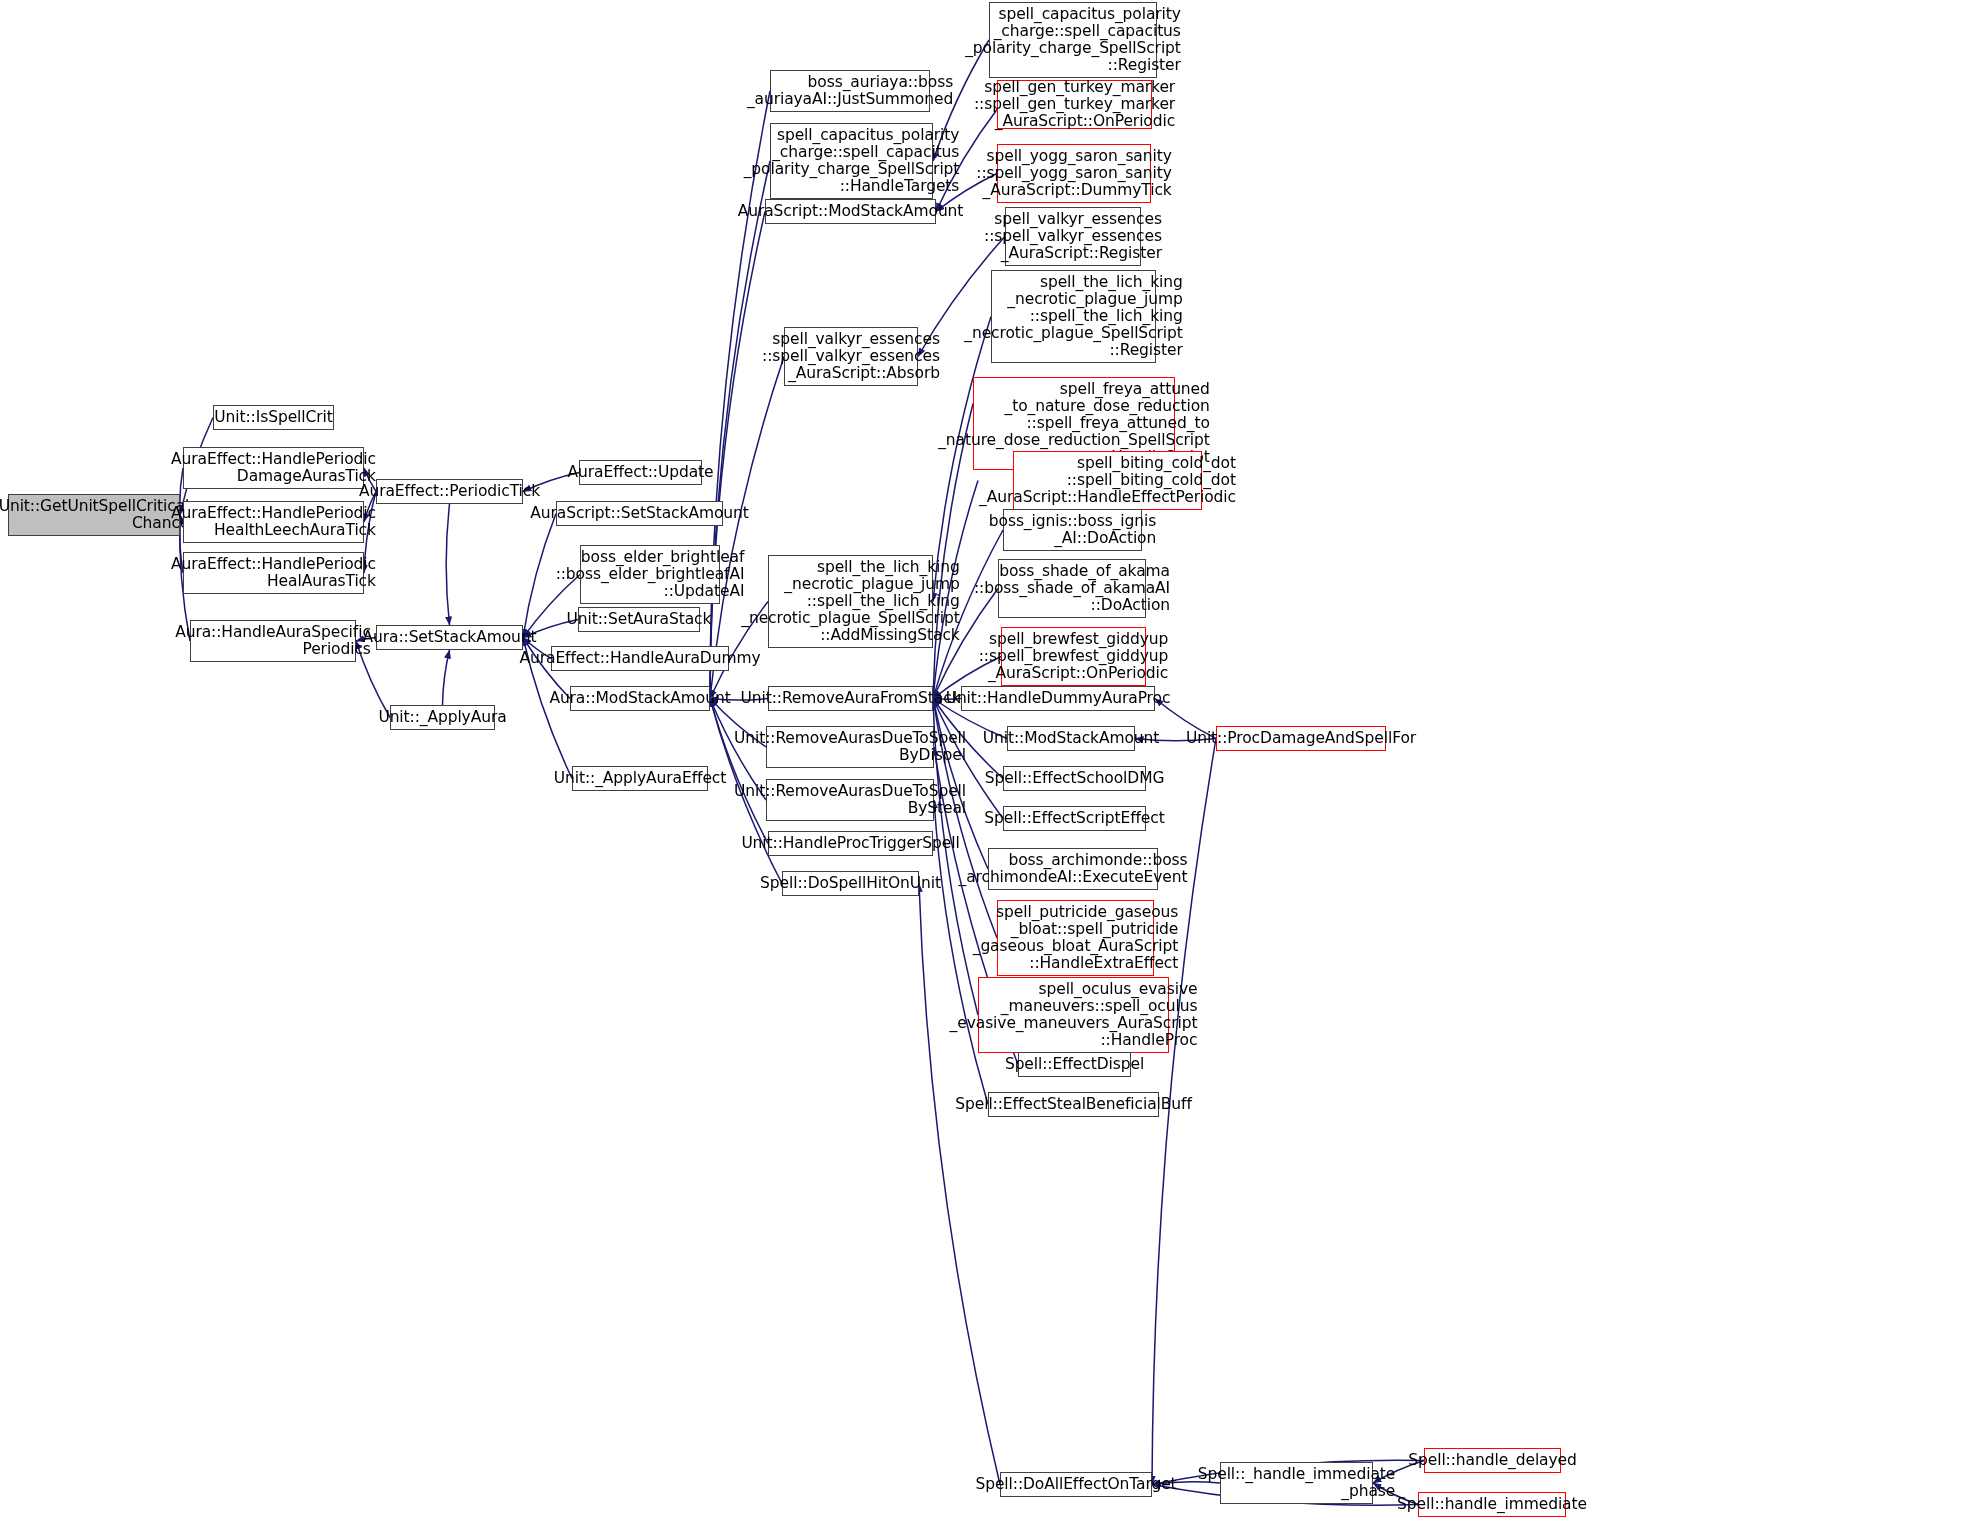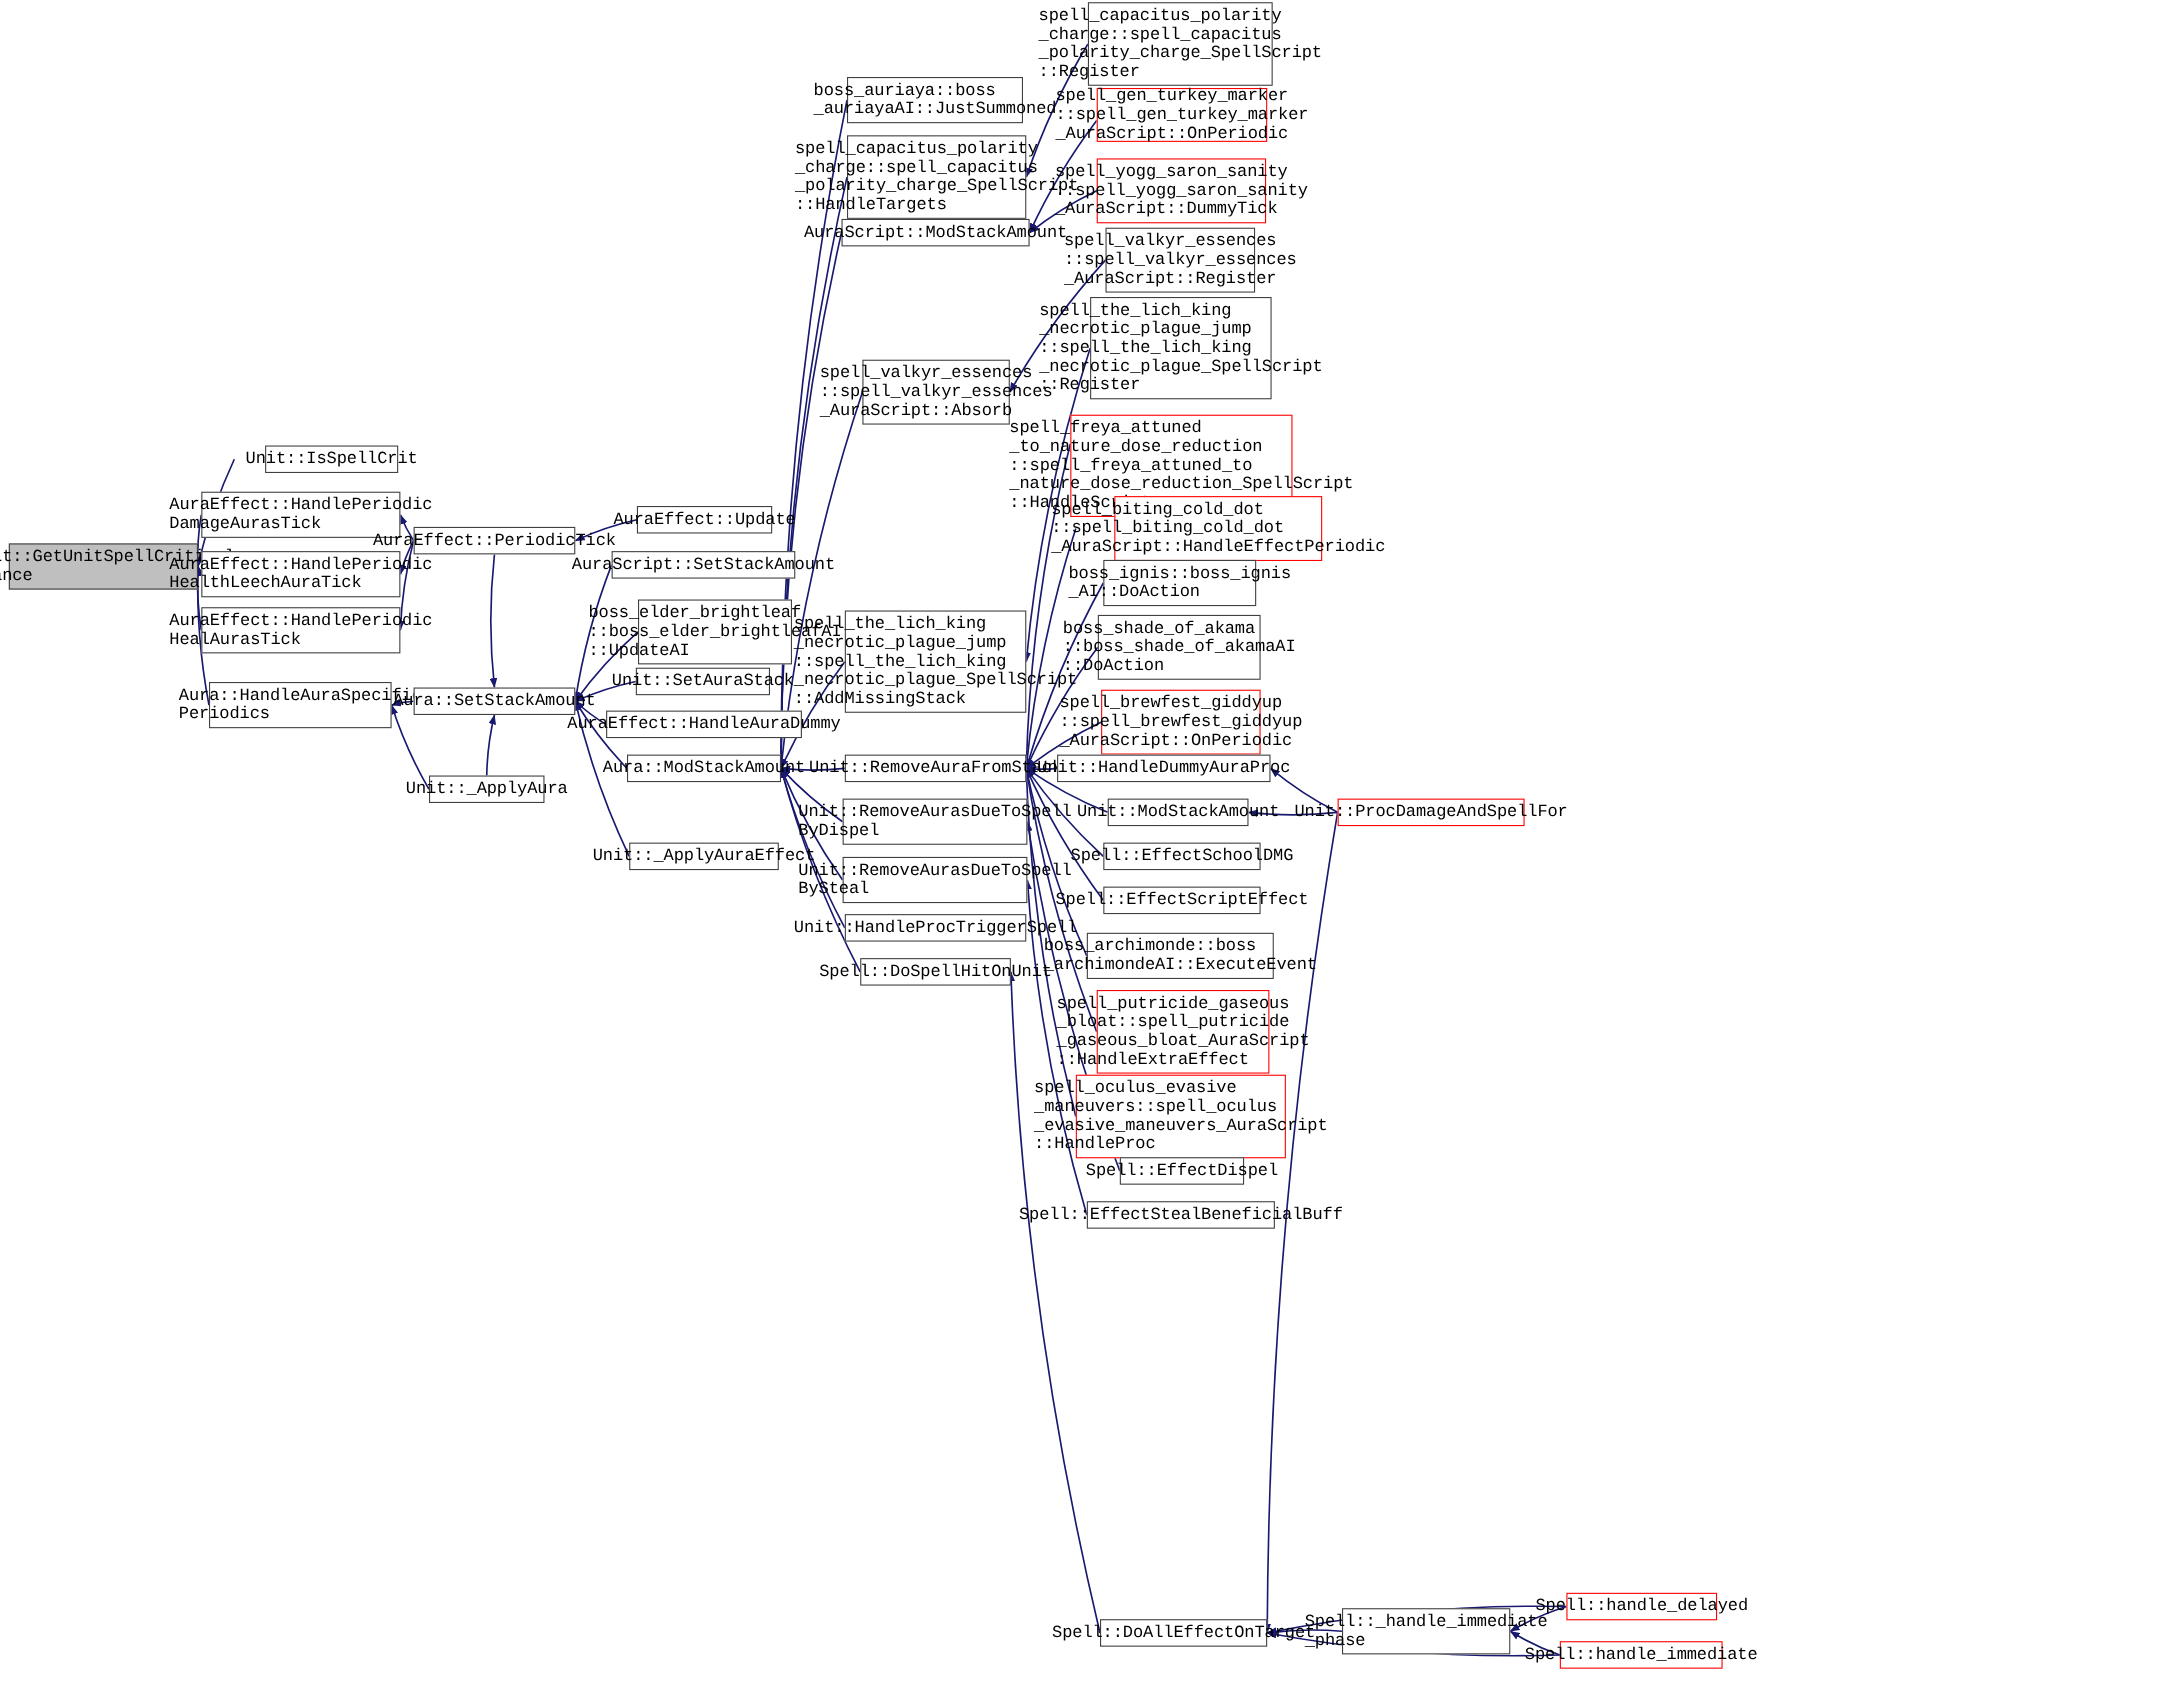--- a/index.html
+++ b/index.html
@@ -22,31 +22,30 @@
     width: 1969px;
     height: 1534px;
     pointer-events: none;
   }
   .node {
     position: absolute;
     box-sizing: border-box;
     display: flex;
     align-items: center;
     justify-content: center;
-    text-align: left;
+    text-align: right;
     background: #ffffff;
     border: 1px solid #404040;
     color: #000000;
     font-size: 15.5px;
     line-height: 17px;
     letter-spacing: -0.1px;
     white-space: pre-line;
     padding: 1px 20px;
     z-index: 2;
-    font-family: Liberation Mono, monospace;
   }
   .node.red {
     border-color: #ff0000;
   }
   .node.current {
     background: #bfbfbf;
     border-color: #404040;
   }
 </style>
 </head>
@@ -115,21 +114,21 @@
         <path d="M 1220 1483 Q 1185.9175 1480.01 1152 1484.5" fill="none" stroke="#191970" stroke-width="1.5" marker-end="url(#arrowhead)"></path>
         <path d="M 1424 1460.5 Q 1286.68 1457.54 1152 1484.5" fill="none" stroke="#191970" stroke-width="1.5" marker-end="url(#arrowhead)"></path>
         <path d="M 1424 1460.5 Q 1397.2625 1468.945 1373 1483" fill="none" stroke="#191970" stroke-width="1.5" marker-end="url(#arrowhead)"></path>
         <path d="M 1418 1504.5 Q 1283.9 1509.13 1152 1484.5" fill="none" stroke="#191970" stroke-width="1.5" marker-end="url(#arrowhead)"></path>
         <path d="M 1418 1504.5 Q 1394.3175 1496.225 1373 1483" fill="none" stroke="#191970" stroke-width="1.5" marker-end="url(#arrowhead)"></path>
       </g>
   </svg>
   <div id="node-layer">
       <div class="node current" style="left: 8px; top: 494px; width: 172px; height: 42px;">Unit::GetUnitSpellCritical
 Chance</div>
-      <div class="node" style="left: 213px; top: 405px; width: 121px; height: 25px; margin-left: 28px;">Unit::IsSpellCrit</div>
+      <div class="node" style="left: 213px; top: 405px; width: 121px; height: 25px;">Unit::IsSpellCrit</div>
       <div class="node" style="left: 183px; top: 447px; width: 181px; height: 42px;">AuraEffect::HandlePeriodic
 DamageAurasTick</div>
       <div class="node" style="left: 183px; top: 501px; width: 181px; height: 42px;">AuraEffect::HandlePeriodic
 HealthLeechAuraTick</div>
       <div class="node" style="left: 183px; top: 552px; width: 181px; height: 42px;">AuraEffect::HandlePeriodic
 HealAurasTick</div>
       <div class="node" style="left: 190px; top: 620px; width: 166px; height: 42px;">Aura::HandleAuraSpecific
 Periodics</div>
       <div class="node" style="left: 376px; top: 479px; width: 147px; height: 25px;">AuraEffect::PeriodicTick</div>
       <div class="node" style="left: 376px; top: 625px; width: 147px; height: 25px;">Aura::SetStackAmount</div>

